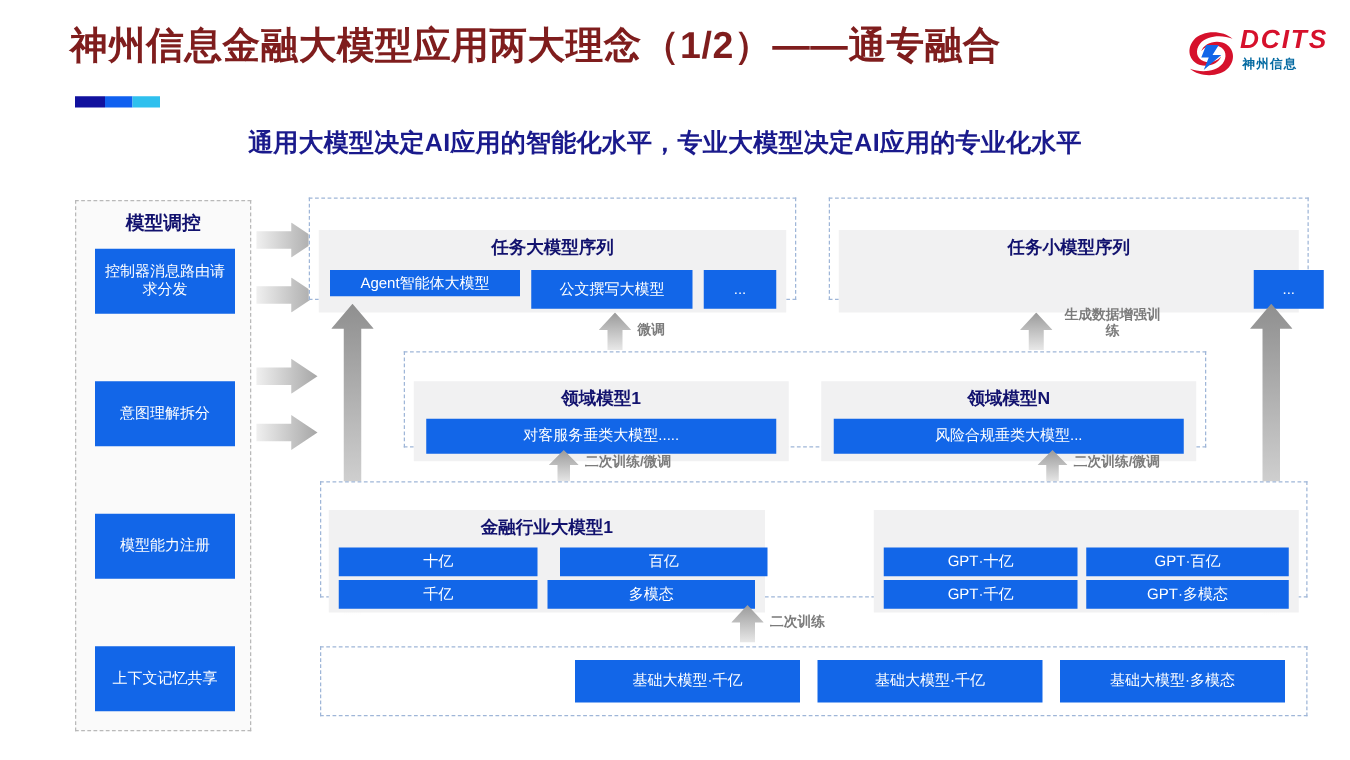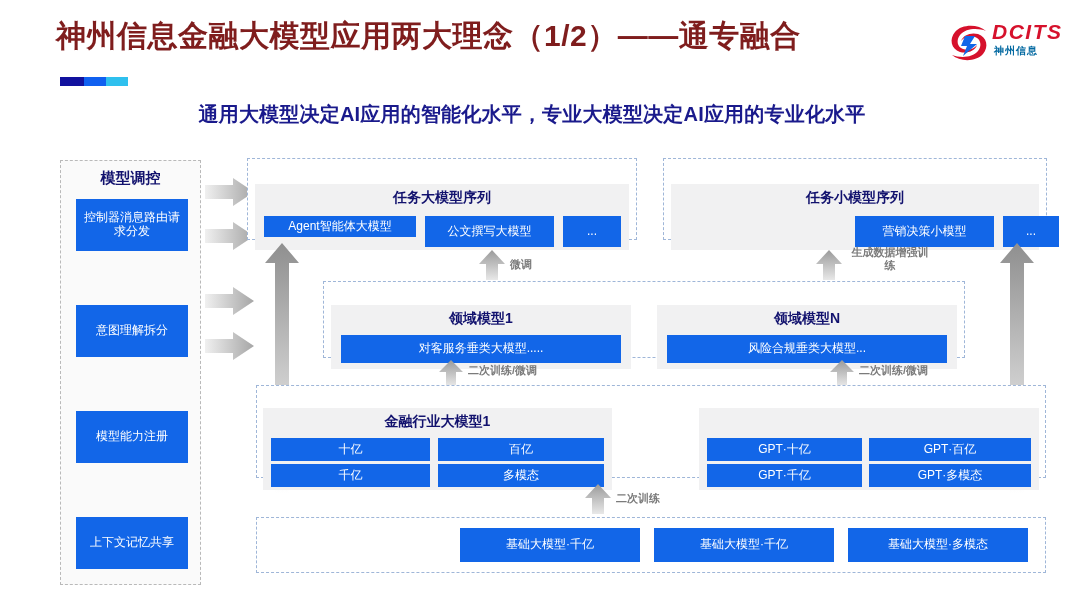--- a/index.html
+++ b/index.html
@@ -150,21 +150,20 @@
   <div class="panel" style="left:255px;top:166px;width:374px;height:66px">
     <div class="panel-title">任务大模型序列</div>
     <div class="bluebox" style="left:9px;top:32px;width:152px;height:21px">Agent智能体大模型</div>
     <div class="bluebox" style="left:170px;top:32px;width:129px;height:31px">公文撰写大模型</div>
     <div class="bluebox" style="left:308px;top:32px;width:58px;height:31px">...</div>
   </div>
 
   <div class="dashbox" style="left:663px;top:158px;width:384px;height:82px"></div>
   <div class="panel" style="left:671px;top:166px;width:368px;height:66px">
     <div class="panel-title">任务小模型序列</div>
-    <div class="bluebox" style="left:184px;top:32px;width:139px;height:31px">营销决策小模型</div>
     <div class="bluebox" style="left:332px;top:32px;width:56px;height:31px">...</div>
   </div>
 
   <svg class="varrow" style="left:265px;top:243px" width="34" height="250">
     <polygon points="17,0 34,20 24,20 24,250 10,250 10,20 0,20" fill="url(#grad-up)"></polygon>
   </svg>
   <svg class="varrow" style="left:1000px;top:243px" width="34" height="250">
     <polygon points="17,0 34,20 24,20 24,250 10,250 10,20 0,20" fill="url(#grad-up)"></polygon>
   </svg>
 
@@ -198,21 +197,21 @@
   <svg class="varrow" style="left:830px;top:360px" width="24" height="26">
     <polygon points="12,0 24,12 17,12 17,26 7,26 7,12 0,12" fill="url(#grad-up-short)"></polygon>
   </svg>
   <div class="alabel" style="left:859px;top:364px">二次训练/微调</div>
 
   <div class="dashbox" style="left:256px;top:385px;width:790px;height:93px"></div>
 
   <div class="panel" style="left:263px;top:390px;width:349px;height:82px">
     <div class="panel-title">金融行业大模型1</div>
     <div class="bluebox" style="left:8px;top:30px;width:159px;height:23px">十亿</div>
-    <div class="bluebox" style="left:175px;top:30px;width:166px;height:23px">百亿</div>
+    <div class="bluebox" style="left:185px;top:30px;width:166px;height:23px">百亿</div>
     <div class="bluebox" style="left:8px;top:56px;width:159px;height:23px">千亿</div>
     <div class="bluebox" style="left:175px;top:56px;width:166px;height:23px">多模态</div>
   </div>
 
   <div class="panel" style="left:699px;top:390px;width:340px;height:82px">
     <div class="bluebox" style="left:8px;top:30px;width:155px;height:23px">GPT·十亿</div>
     <div class="bluebox" style="left:170px;top:30px;width:162px;height:23px">GPT·百亿</div>
     <div class="bluebox" style="left:8px;top:56px;width:155px;height:23px">GPT·千亿</div>
     <div class="bluebox" style="left:170px;top:56px;width:162px;height:23px">GPT·多模态</div>
   </div>

